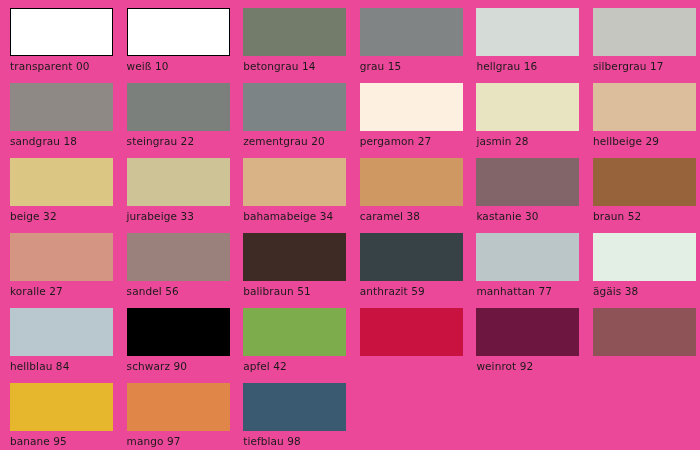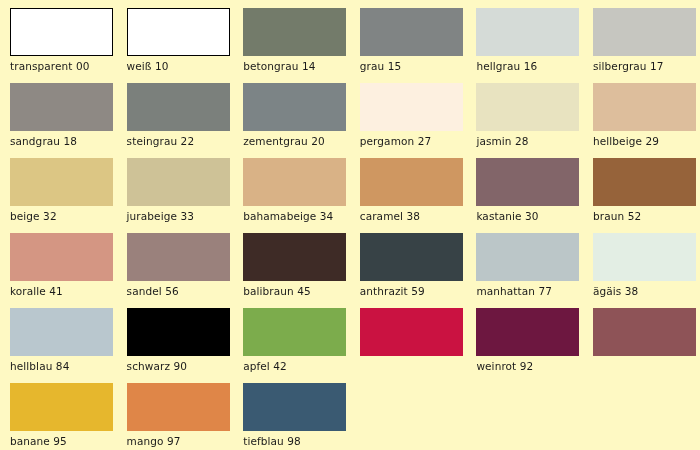--- a/index.html
+++ b/index.html
@@ -10,21 +10,21 @@
     width: 700px;
     height: 450px;
     background: #ffffff;
     font-family: "DejaVu Sans", "Liberation Sans", sans-serif;
     overflow: hidden;
   }
   #palette-sheet {
     position: relative;
     width: 700px;
     height: 450px;
-    background: #fef9c3;
+    background: #ec4899;
   }
   .swatch-grid {
     display: grid;
     grid-template-columns: repeat(6, 116.6px);
     grid-template-rows: repeat(6, 75px);
     width: 700px;
     height: 450px;
     box-sizing: border-box;
   }
   .swatch-cell {
@@ -123,29 +123,29 @@
       <div class="swatch-cell">
         <span class="swatch-chip" title="kastanie 50" style="background: rgb(130, 101, 105);"></span>
         <span class="swatch-label">kastanie 30</span>
       </div>
       <div class="swatch-cell">
         <span class="swatch-chip" title="braun 52" style="background: rgb(150, 99, 58);"></span>
         <span class="swatch-label">braun 52</span>
       </div>
       <div class="swatch-cell">
         <span class="swatch-chip" title="koralle 54" style="background: rgb(212, 150, 131);"></span>
-        <span class="swatch-label">koralle 41</span>
+        <span class="swatch-label">koralle 27</span>
       </div>
       <div class="swatch-cell">
         <span class="swatch-chip" title="sandel 56" style="background: rgb(154, 129, 124);"></span>
         <span class="swatch-label">sandel 56</span>
       </div>
       <div class="swatch-cell">
         <span class="swatch-chip" title="balibraun 59" style="background: rgb(62, 43, 38);"></span>
-        <span class="swatch-label">balibraun 45</span>
+        <span class="swatch-label">balibraun 51</span>
       </div>
       <div class="swatch-cell">
         <span class="swatch-chip" title="anthrazit 66" style="background: rgb(55, 66, 70);"></span>
         <span class="swatch-label">anthrazit 59</span>
       </div>
       <div class="swatch-cell">
         <span class="swatch-chip" title="manhattan 77" style="background: rgb(187, 198, 200);"></span>
         <span class="swatch-label">manhattan 77</span>
       </div>
       <div class="swatch-cell">

